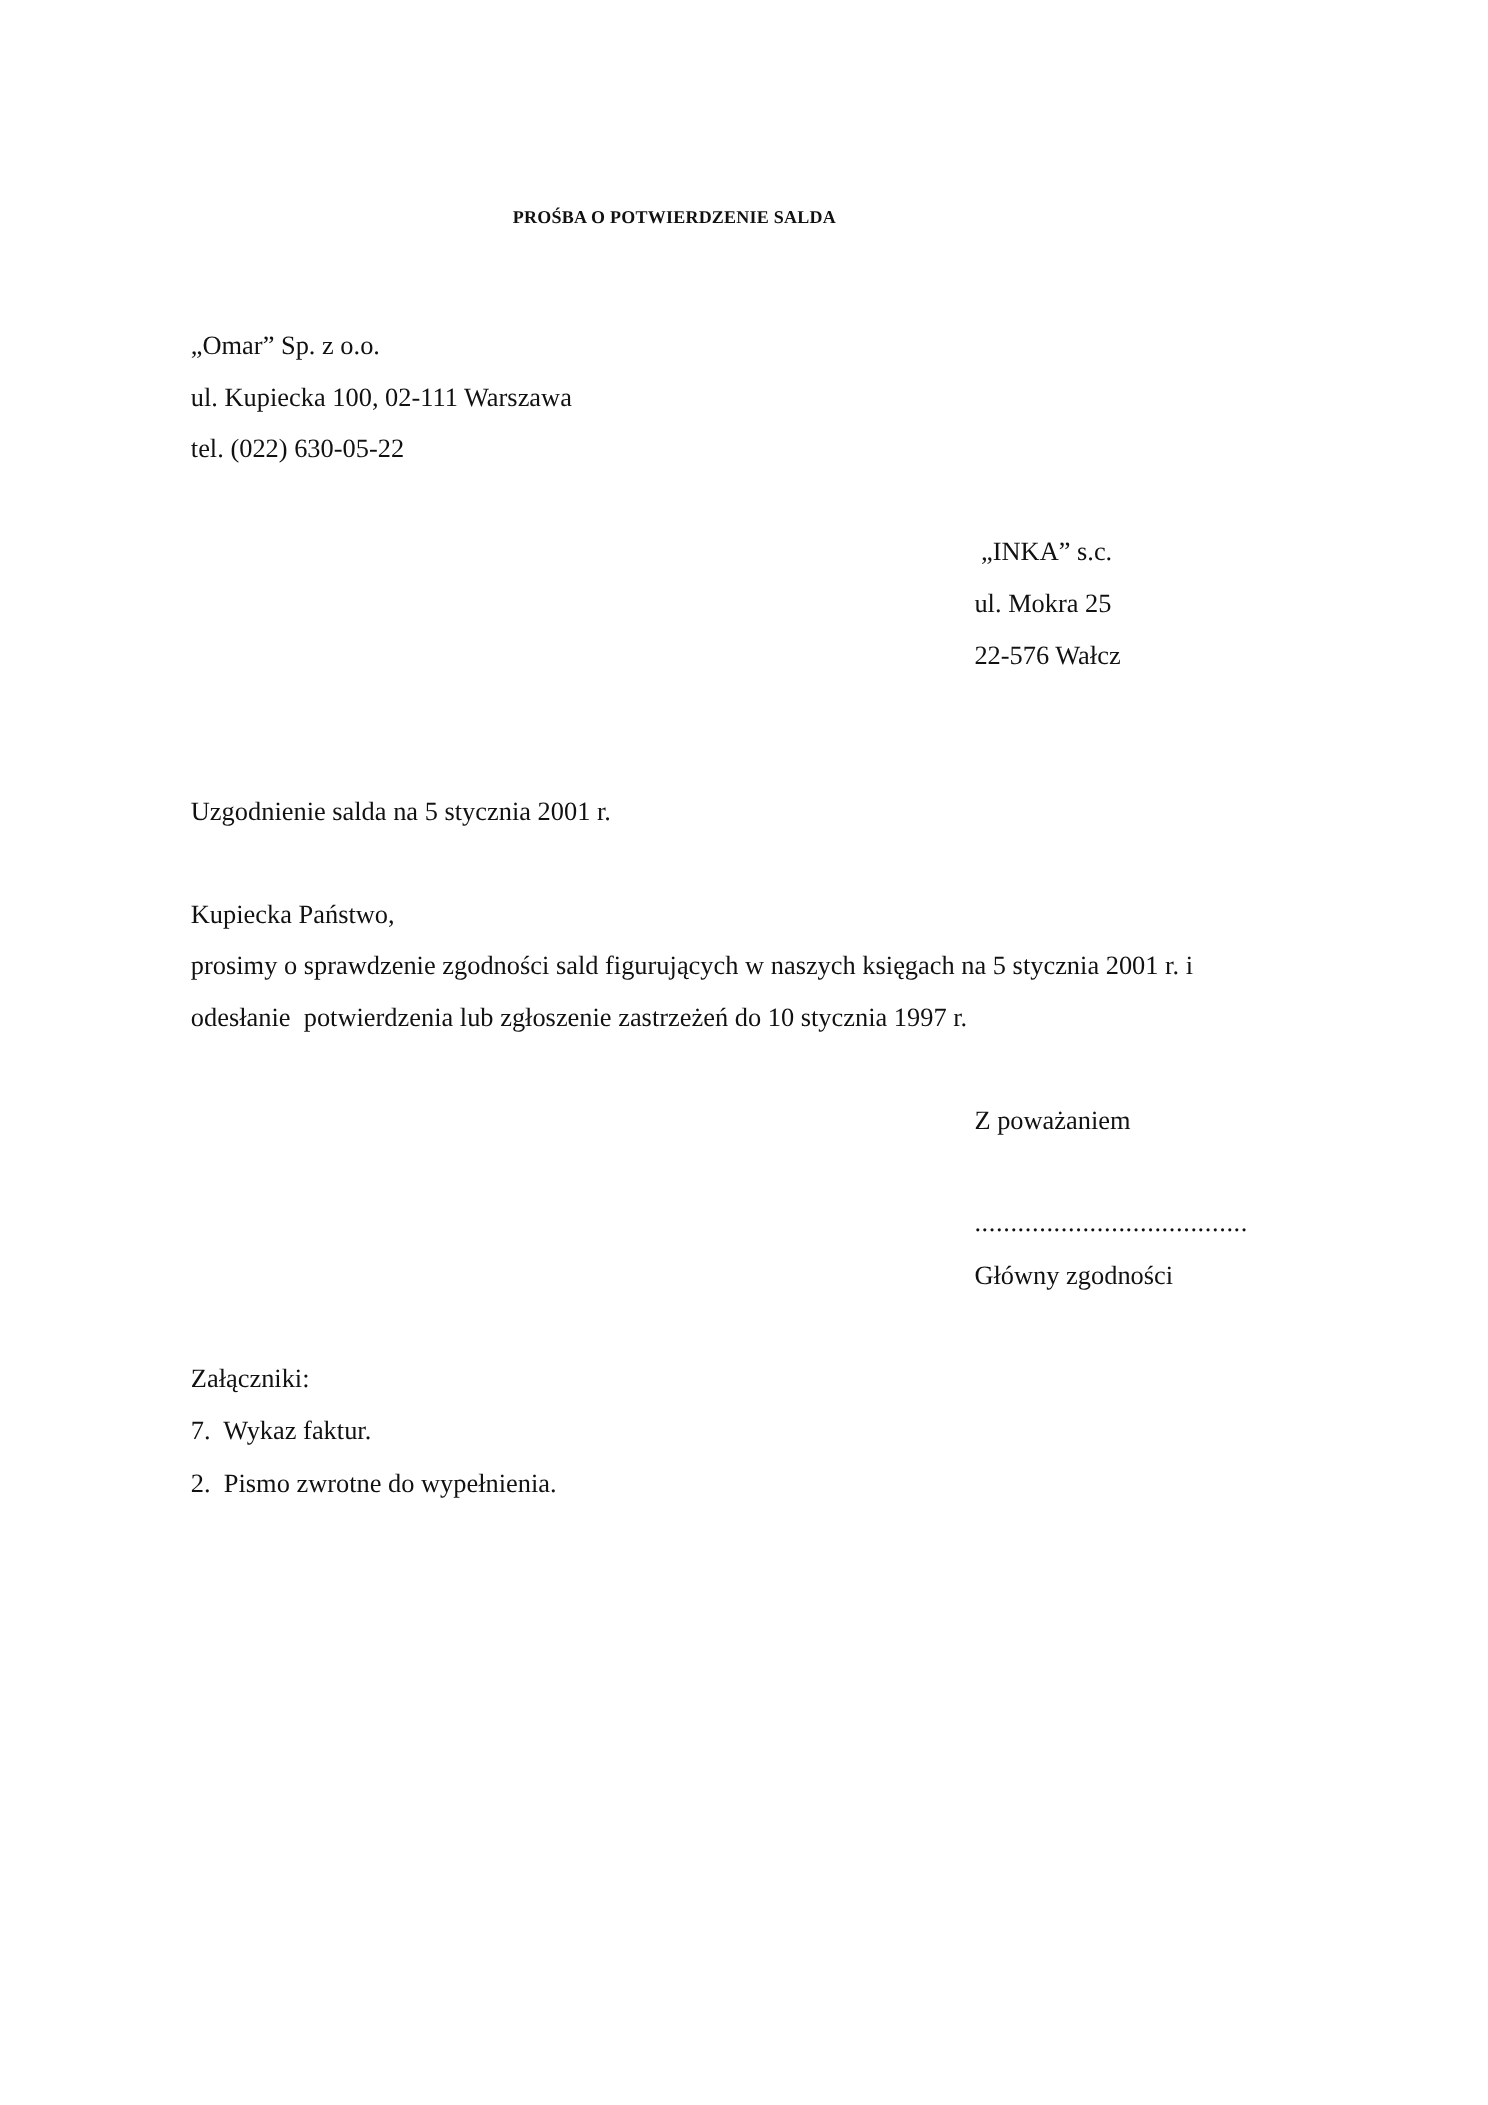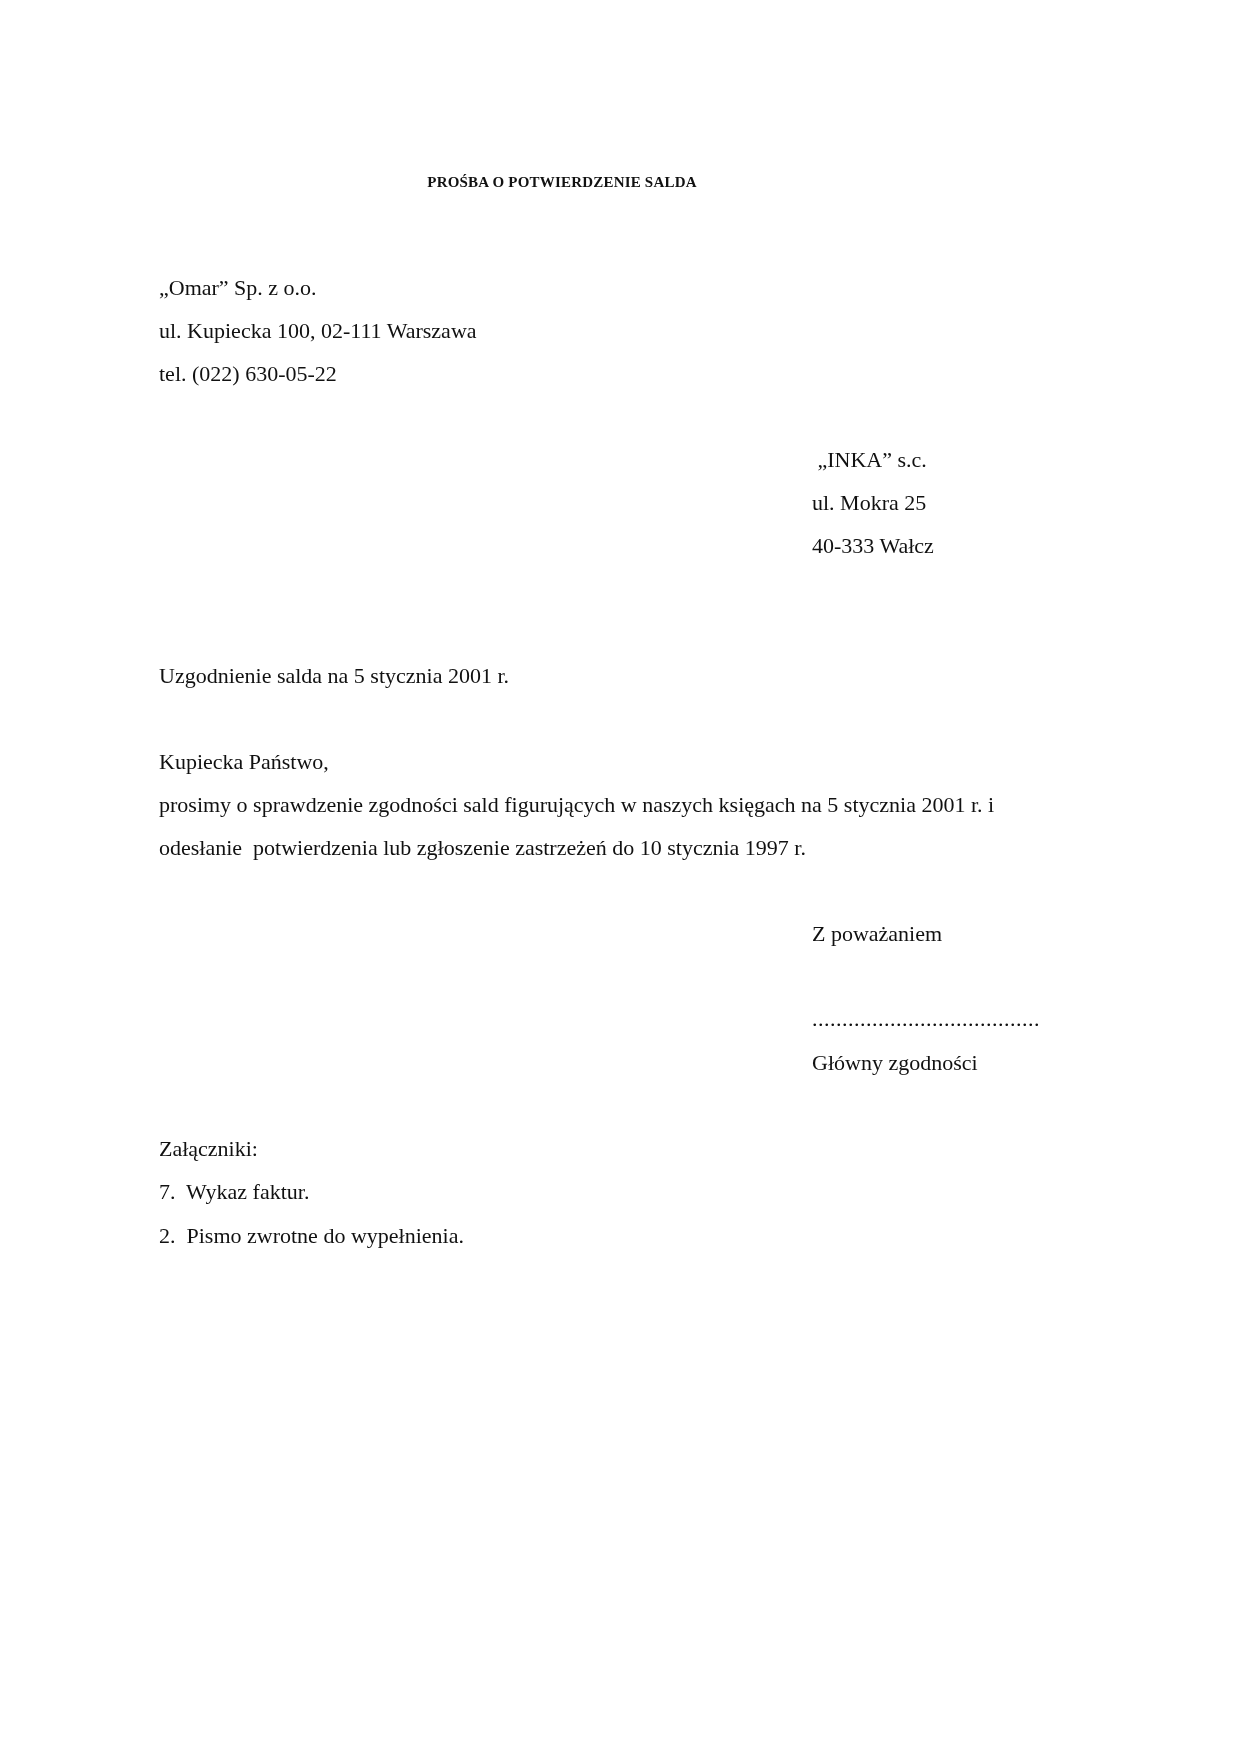--- a/index.html
+++ b/index.html
@@ -19,21 +19,21 @@
 
   <div>
     <div class="line L" style="top:275px">„Omar” Sp. z o.o.</div>
     <div class="line L" style="top:318px">ul. Kupiecka 100, 02-111 Warszawa</div>
     <div class="line L" style="top:361px">tel. (022) 630-05-22</div>
   </div>
 
   <div>
     <div class="line R" style="top:447px"> „INKA” s.c.</div>
     <div class="line R" style="top:490px">ul. Mokra 25</div>
-    <div class="line R" style="top:533px">40-333 Wałcz</div>
+    <div class="line R" style="top:533px">22-576 Wałcz</div>
   </div>
 
   <div class="line L" style="top:663px">Uzgodnienie salda na 5 stycznia 2001 r.</div>
 
   <div class="line L" style="top:749px">Kupiecka Państwo,</div>
   <div class="line L" style="top:792px">prosimy o sprawdzenie zgodności sald figurujących w naszych księgach na 5 stycznia 2001 r. i</div>
   <div class="line L" style="top:835px">odesłanie  potwierdzenia lub zgłoszenie zastrzeżeń do 10 stycznia 1997 r.</div>
 
   <div>
     <div class="line R" style="top:921px">Z poważaniem</div>

